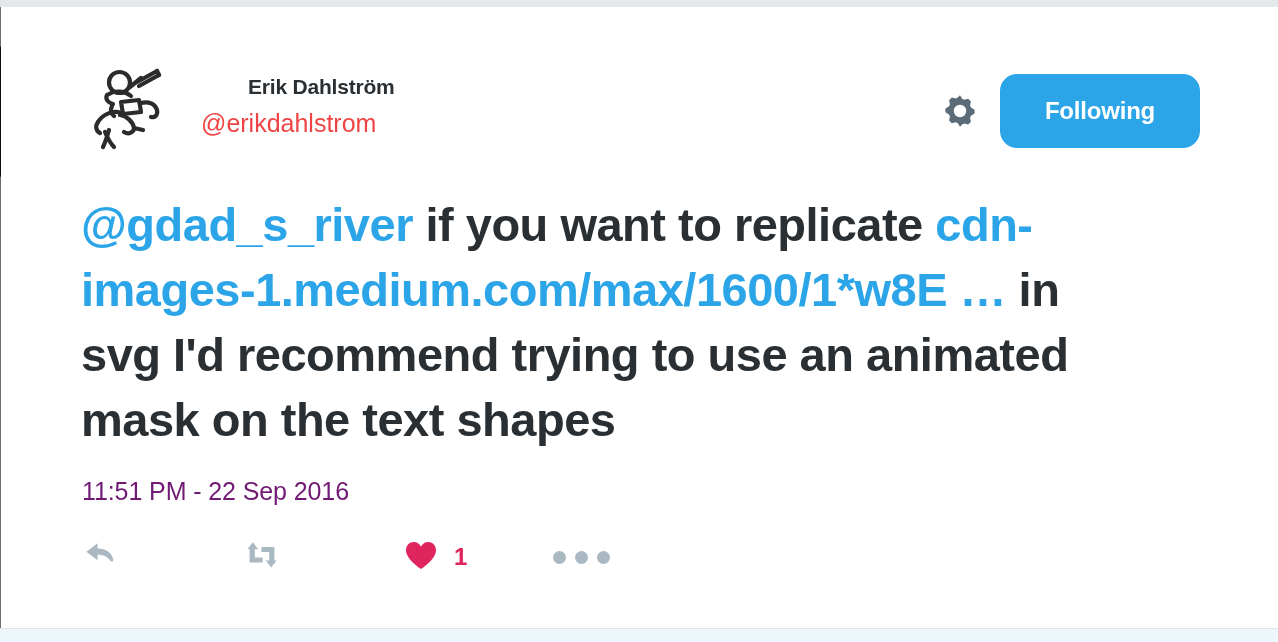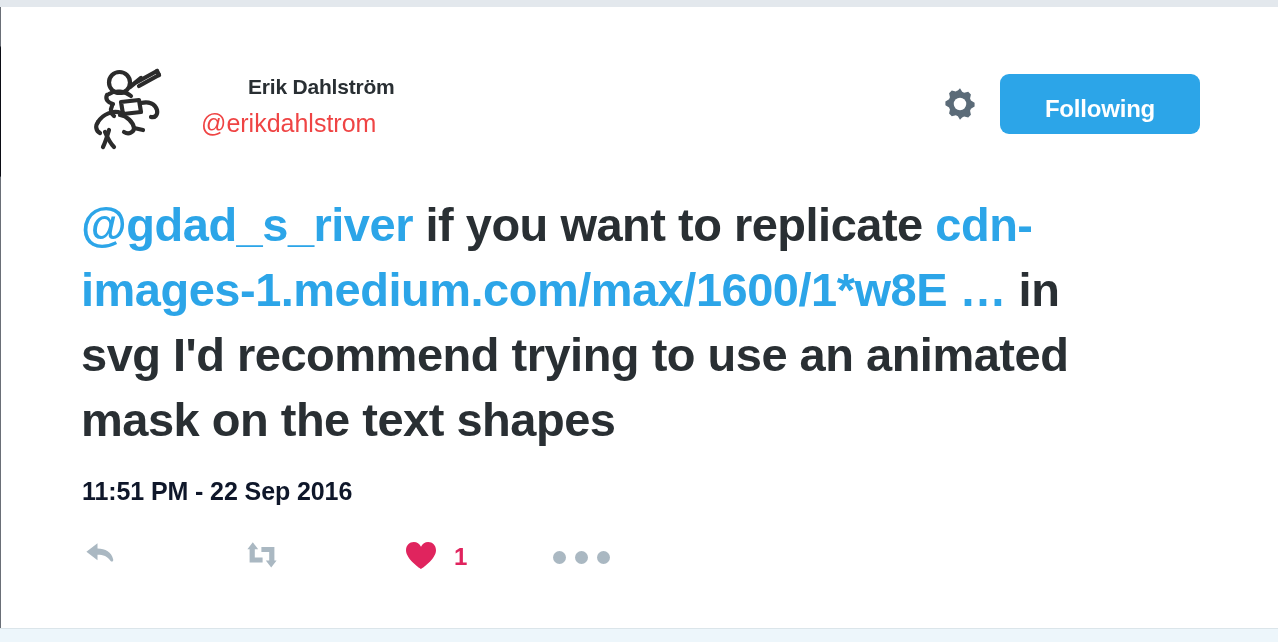--- a/index.html
+++ b/index.html
@@ -111,23 +111,23 @@
     width: 38px; height: 38px;
     display: flex; align-items: center; justify-content: center;
     cursor: pointer;
   }
   #following-button {
     background: #2ca5e8;
     color: #ffffff;
     font-size: 24px;
     font-weight: bold;
     border: none;
-    border-radius: 9px;
+    border-radius: 17px;
     padding: 0 22px;
-    height: 60px;
+    height: 74px;
     line-height: 70px;
     cursor: pointer;
     font-family: "Liberation Sans", sans-serif;
     letter-spacing: -0.2px;
     min-width: 200px;
   }
 
   
   #tweet-text {
     position: absolute;
@@ -142,23 +142,22 @@
     word-break: break-word;
   }
   #tweet-text .ln { color: #2ca5e8; }
 
   
   #timestamp {
     position: absolute;
     top: 470px;
     left: 81px;
     font-size: 25px;
-    color: #0f172a;
+    color: #701a75;
     letter-spacing: -0.1px;
-    font-weight: bold;
   }
 
   
   #action-bar {
     position: absolute;
     top: 525px;
     left: 82px;
     width: 540px;
     height: 56px;
   }

